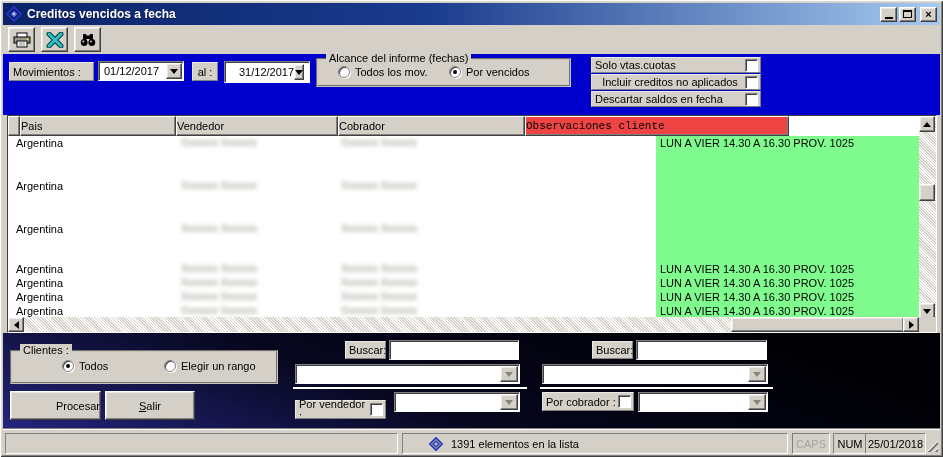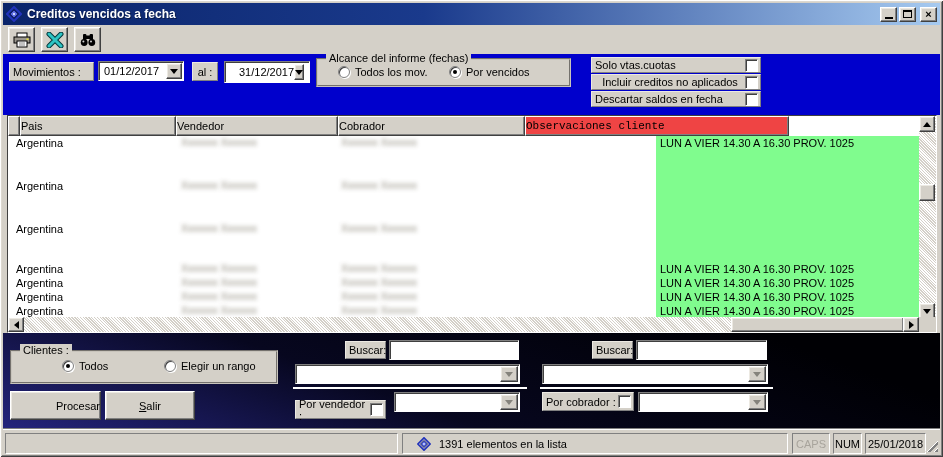--- a/index.html
+++ b/index.html
@@ -86,21 +86,21 @@
   
   #bottom { left:3px; top:333px; width:937px; height:95px;
     background: linear-gradient(200deg, #000004 15%, #07071f 60%, #24247c 100%); }
   .btn { display:flex; align-items:center; justify-content:center; cursor:default; }
   .whiteline { background:#fff; height:2px; }
   
   #statusbar { left:3px; top:428px; width:937px; height:26px; background:#d4d0c8;
     border-top:1px solid #808080; box-shadow: inset 0 1px 0 #ffffff; }
   .spanel { position:absolute; top:4px; height:21px; background:#d4d0c8;
     border:1px solid; border-color:#808080 #ffffff #ffffff #808080;
-    display:flex; align-items:center; padding:0 4px; white-space:nowrap;text-align:center; }
+    display:flex; align-items:center; padding:0 16px; white-space:nowrap;text-align:center; }
   #grip { position:absolute; right:2px; bottom:2px; width:13px; height:13px;
     background: repeating-linear-gradient(135deg, #ffffff 0 1px, #808080 1px 3px, #d4d0c8 3px 5px);
     clip-path: polygon(100% 0, 100% 100%, 0 100%); }
 </style>
 </head>
 <body>
 
 <div id="win">
 
   <div id="titlebar" class="abs">

